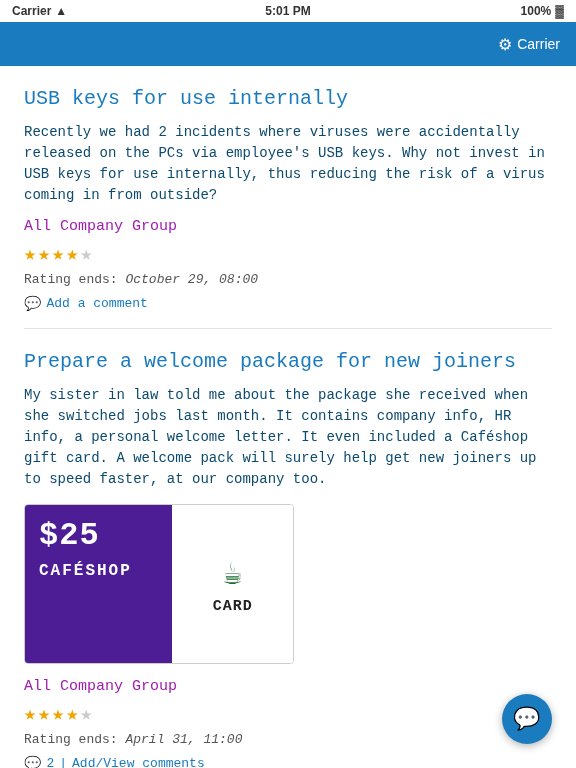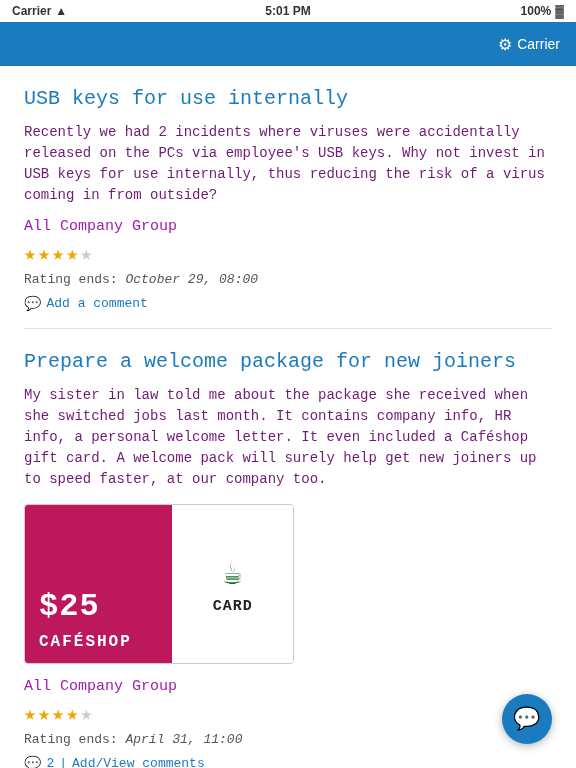--- a/index.html
+++ b/index.html
@@ -61,21 +61,21 @@
     .post-title {
       font-size: 20px;
       color: #1a7bbf;
       font-weight: 400;
       margin-bottom: 10px;
       line-height: 1.3;
     }
 
     .post-body {
       font-size: 14px;
-      color: #701a75;
+      color: #0c4a6e;
       line-height: 1.5;
       margin-bottom: 12px;
     }
 
     .post-group {
       color: #a21caf;
       font-size: 15px;
       margin-bottom: 6px;
       cursor: pointer;
     }
@@ -125,26 +125,26 @@
     .gift-card {
       display: flex;
       width: 270px;
       height: 160px;
       margin: 14px 0 14px 0;
       border: 1px solid #ccc;
       border-radius: 4px;
       overflow: hidden;
     }
     .gift-card-left {
-      background: #be185d;
+      background: #4c1d95;
       color: #fff;
       display: flex;
       flex-direction: column;
       align-items: flex-start;
-      justify-content: flex-end;
+      justify-content: flex-start;
       padding: 12px 14px;
       width: 55%;
       flex-shrink: 0;
     }
     .gift-card-amount {
       font-size: 32px;
       font-weight: 700;
       letter-spacing: 1px;
     }
     .gift-card-name {

